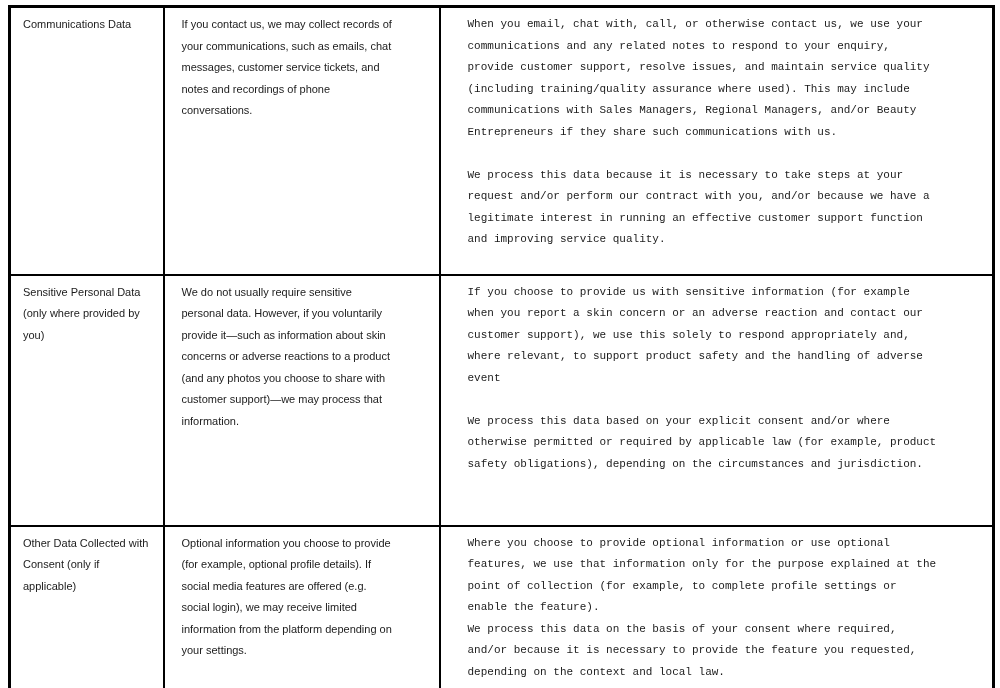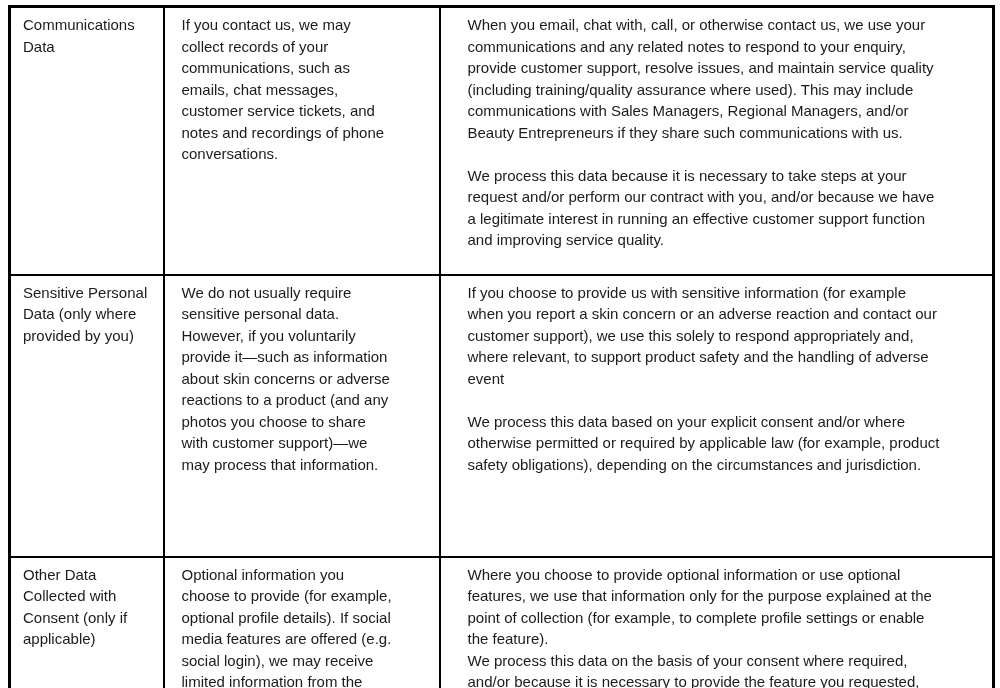--- a/index.html
+++ b/index.html
@@ -29,34 +29,34 @@
     top: 5px;
     width: 984px;
     height: 677px;
     border-collapse: collapse;
     table-layout: fixed;
     border: 3px solid #000000;
   }
   table.privacy-table td {
     border: 2px solid #000000;
     vertical-align: top;
-    font-size: 15px;
+    font-size: 11px;
     line-height: 21.5px;
     white-space: pre-line;
     overflow: hidden;
     box-sizing: border-box;
   }
   col.c1 { width: 154px; }
   col.c2 { width: 276px; }
   col.c3 { width: 554px; }
   td.cell-category   { padding: 6px 8px 4px 12px; }
   td.cell-collection { padding: 6px 42px 18px 17px; }
-  td.cell-use        { padding: 6px 52px 20px 27px; }
+  td.cell-use        { padding: 6px 52px 20px 27px; font-family: Liberation Mono, monospace; }
   tr.row-1 td { height: 268px; }
-  tr.row-2 td { height: 282px; }
+  tr.row-2 td { height: 251px; }
   tr.row-3 td { height: 180px; margin-top: 33px; }
 </style>
 </head>
 <body>
 
 <div class="page">
   <table class="privacy-table">
     <colgroup>
       <col class="c1">
       <col class="c2">

